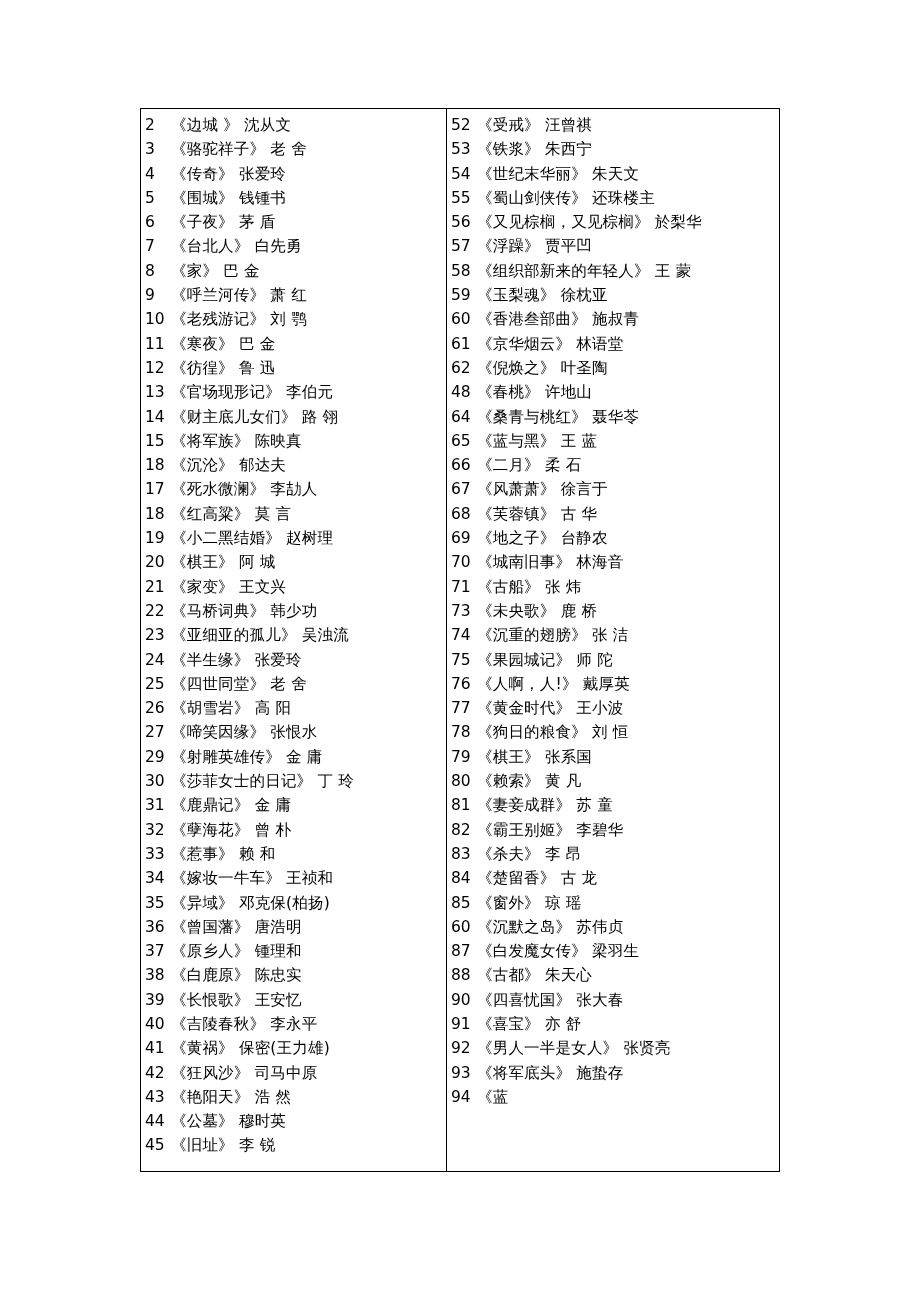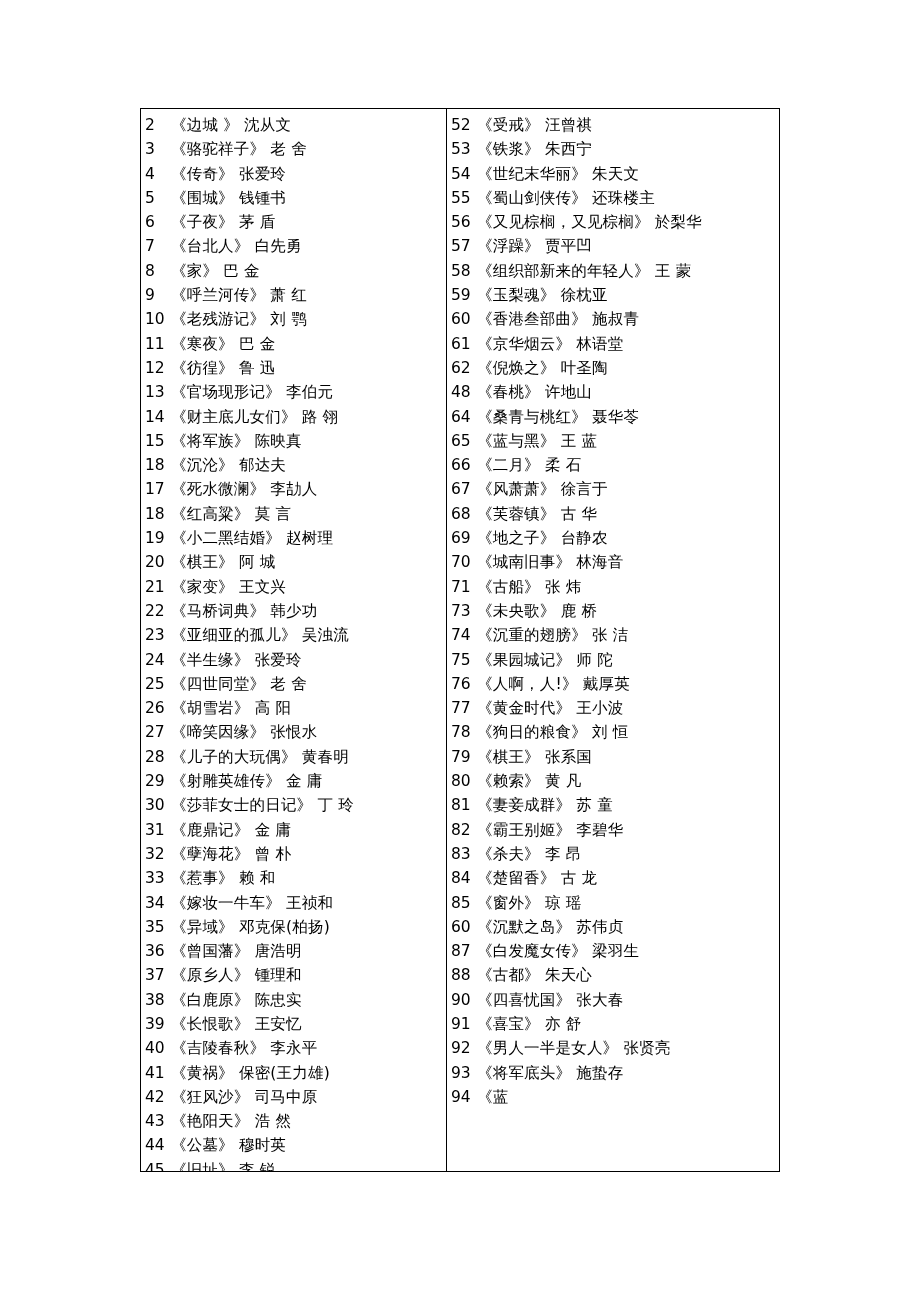--- a/index.html
+++ b/index.html
@@ -172,24 +172,20 @@
         </div>
         <div class="entry-row">
           <span class="entry-num">26</span>
           <span class="entry-text">《胡雪岩》 高 阳</span>
         </div>
         <div class="entry-row">
           <span class="entry-num">27</span>
           <span class="entry-text">《啼笑因缘》 张恨水</span>
         </div>
         <div class="entry-row">
-          <span class="entry-num">28</span>
-          <span class="entry-text">《儿子的大玩偶》 黄春明</span>
-        </div>
-        <div class="entry-row">
           <span class="entry-num">29</span>
           <span class="entry-text">《射雕英雄传》 金 庸</span>
         </div>
         <div class="entry-row">
           <span class="entry-num">30</span>
           <span class="entry-text">《莎菲女士的日记》 丁 玲</span>
         </div>
         <div class="entry-row">
           <span class="entry-num">31</span>
           <span class="entry-text">《鹿鼎记》 金 庸</span>

